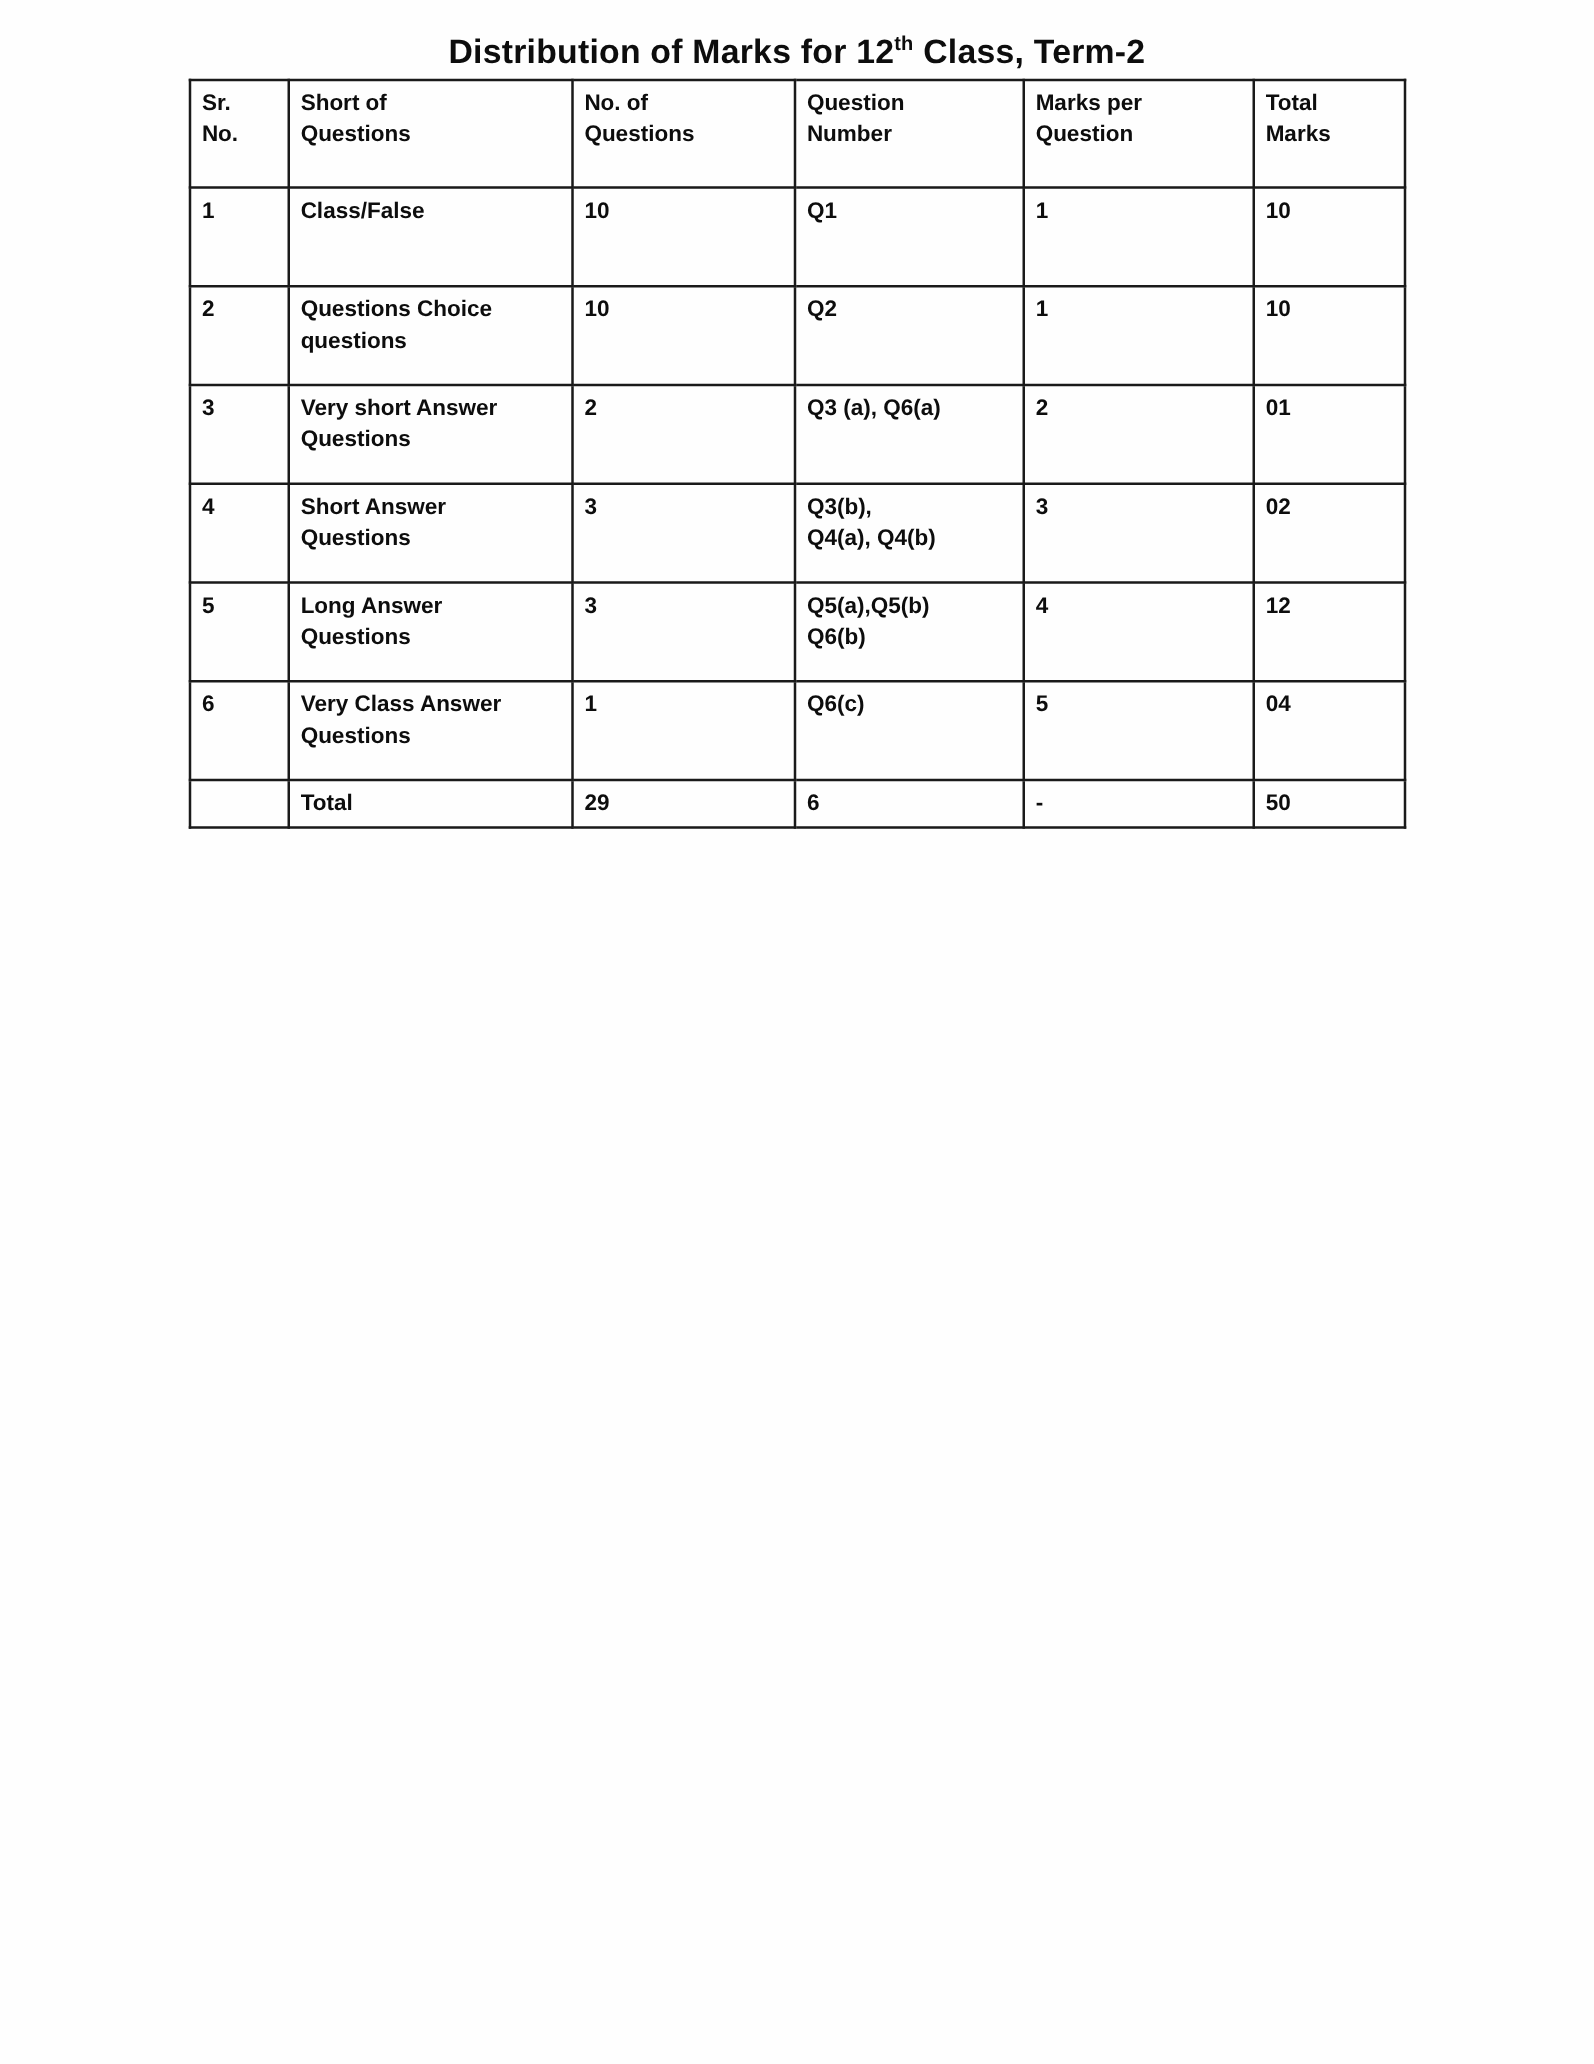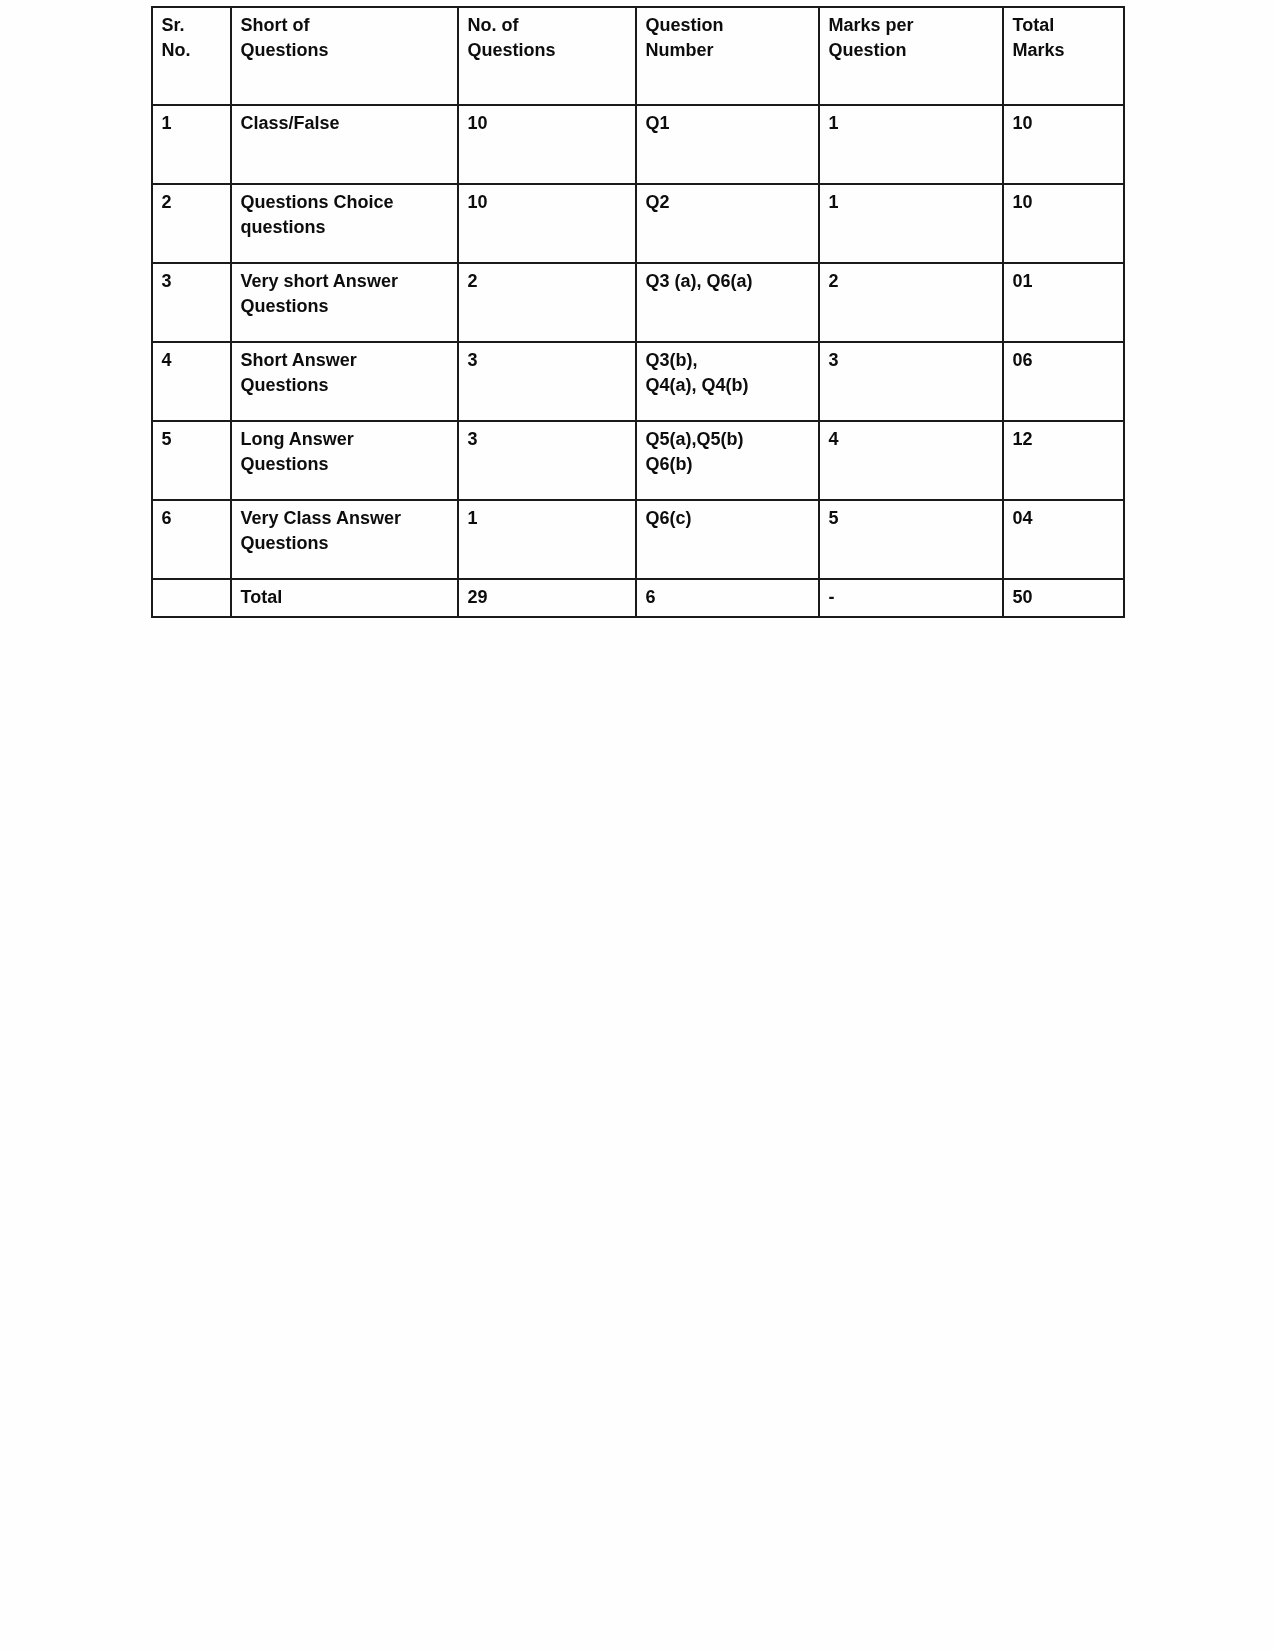--- a/index.html
+++ b/index.html
@@ -39,35 +39,36 @@
     border: 2px solid #1a1a1a;
     vertical-align: top;
     text-align: left;
     padding: 5px 9px;
     font-size: 18px;
     font-weight: 700;
     line-height: 1.38;
     white-space: pre-line;
     color: #0d0d0d;
   }
-  .marks-table tr.header-row { height: 98px; }
+  .marks-table tr.header-row { height: 86px; }
   .marks-table tr.body-row   { height: 79px; }
   .marks-table tr.total-row  { height: 38px; }
   col.c-sr    { width: 79px; }
   col.c-type  { width: 227px; }
   col.c-num   { width: 178px; }
   col.c-qnum  { width: 183px; }
   col.c-marks { width: 184px; }
   col.c-total { width: 121px; }
 </style>
 </head>
 <body>
 
 <div class="page">
 
+  <div class="doc-title"><span>Distribution of Marks for 12</span><sup>th</sup><span> Class, Term-2</span></div>
 
   <table class="marks-table">
     <colgroup>
       <col class="c-sr">
         <col class="c-type">
         <col class="c-num">
         <col class="c-qnum">
         <col class="c-marks">
         <col class="c-total">
     </colgroup>
@@ -117,21 +118,21 @@
       </tr>
 
       <tr class="body-row">
         <td>4</td>
         <td>Short Answer
 Questions</td>
         <td>3</td>
         <td>Q3(b),
 Q4(a), Q4(b)</td>
         <td>3</td>
-        <td>06</td>
+        <td>02</td>
       </tr>
 
       <tr class="body-row">
         <td>5</td>
         <td>Long Answer
 Questions</td>
         <td>3</td>
         <td>Q5(a),Q5(b)
 Q6(b)</td>
         <td>4</td>

